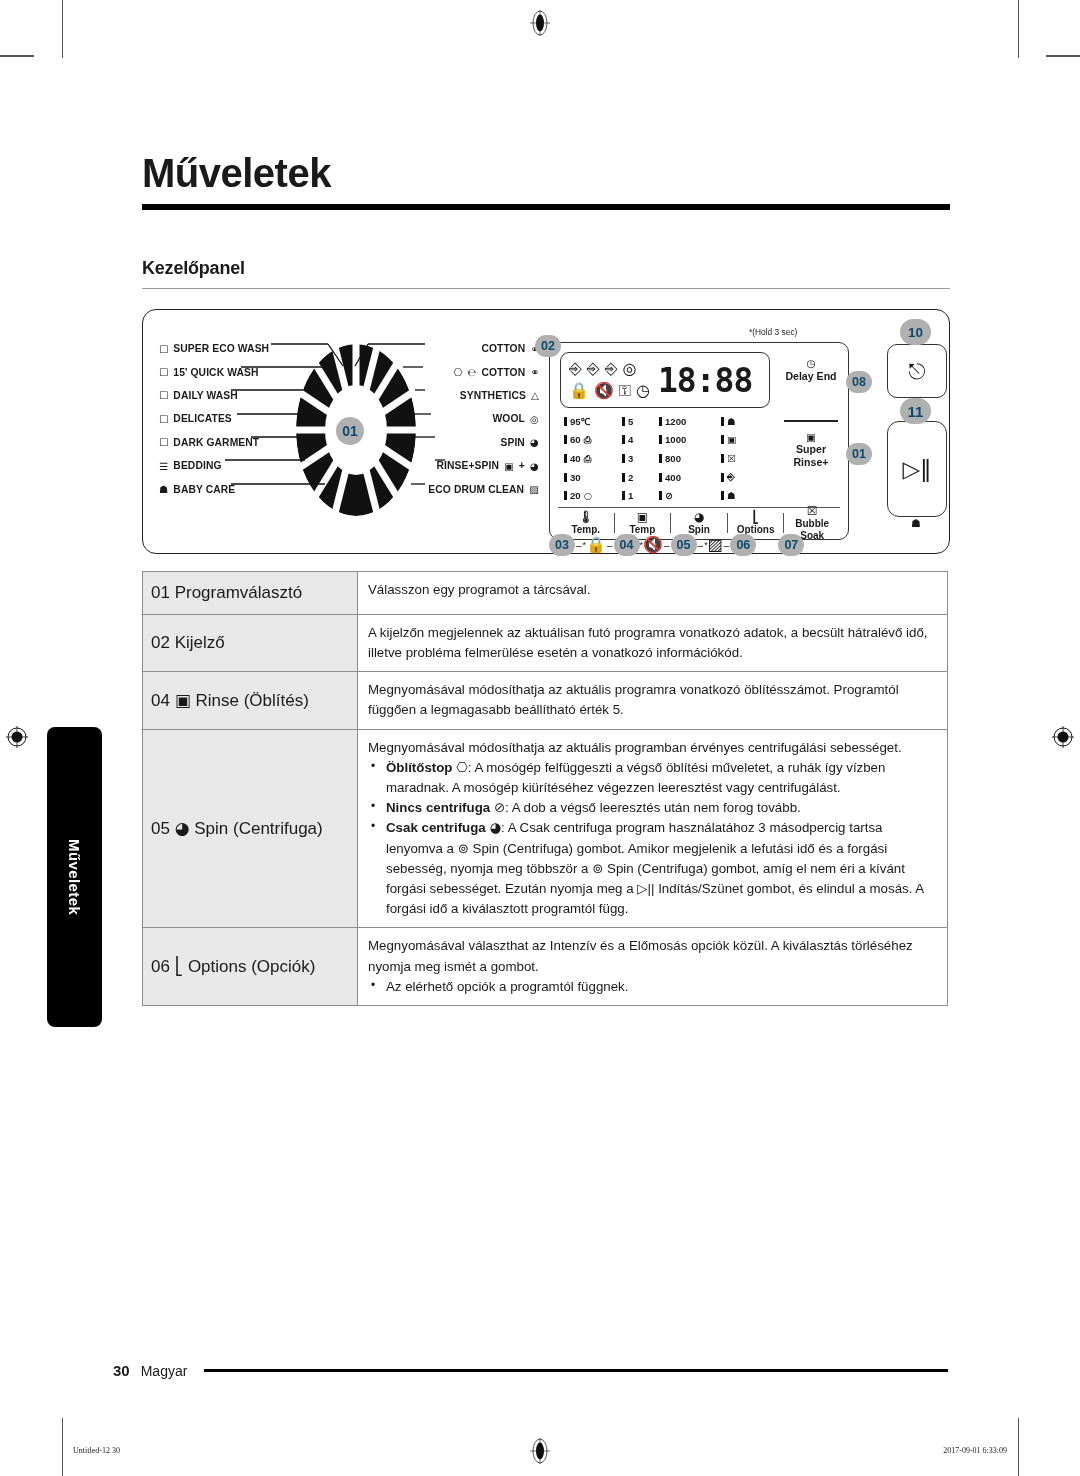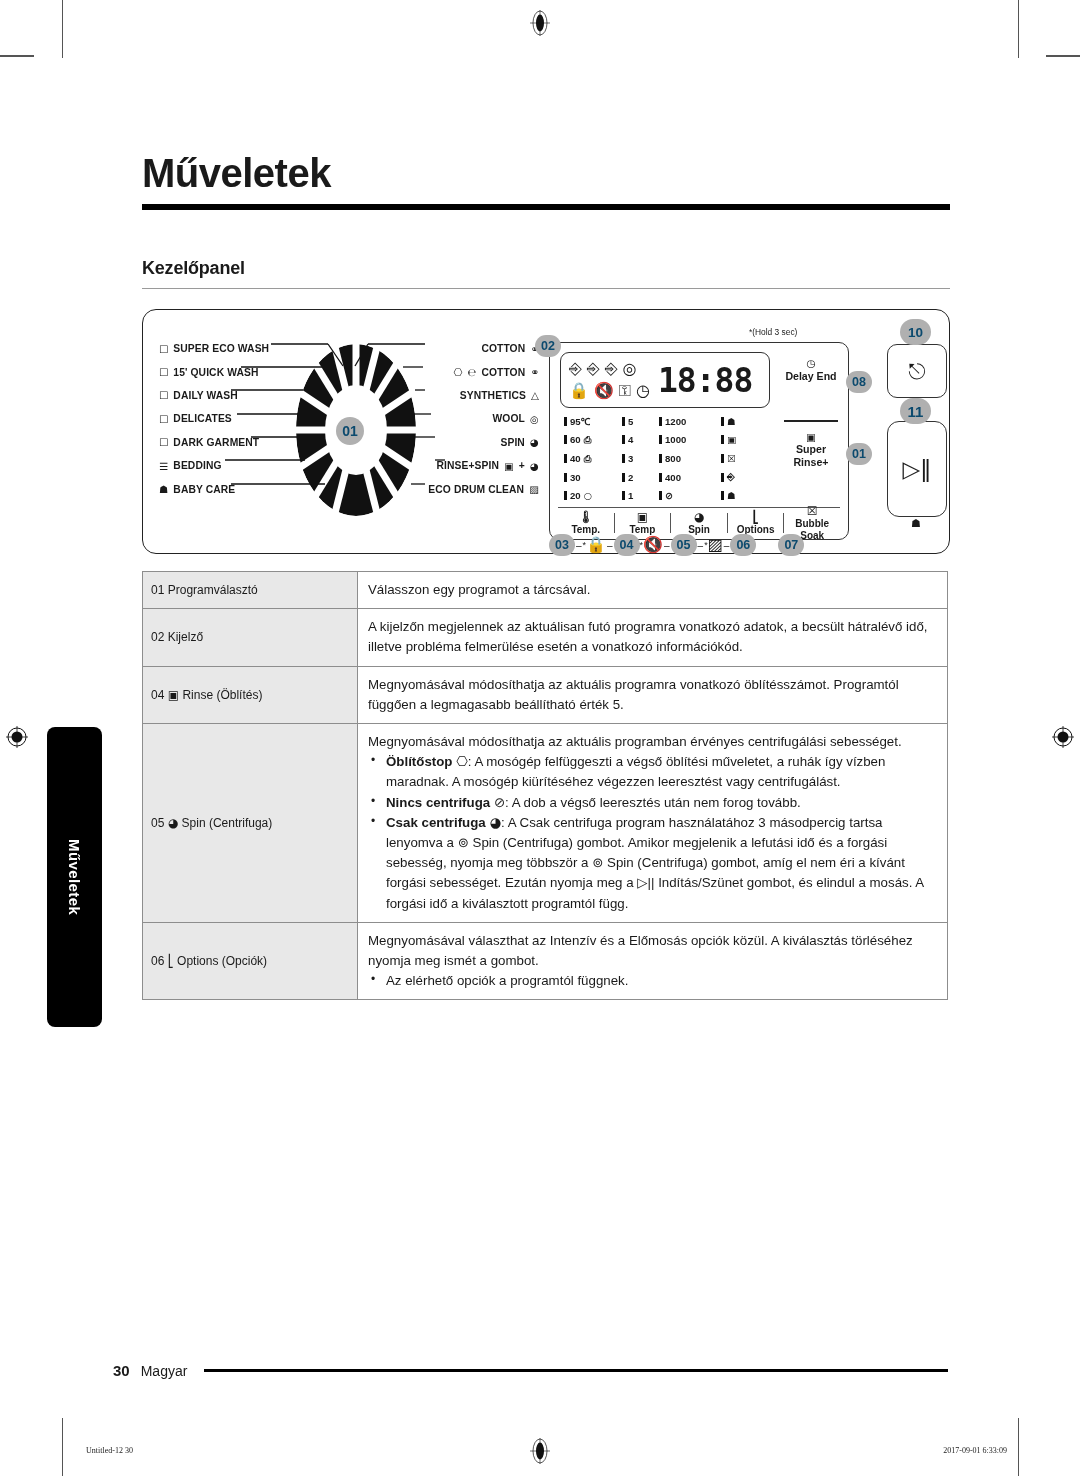--- a/index.html
+++ b/index.html
@@ -172,21 +172,21 @@
     border:1px solid #8d8d8d;
     vertical-align:top;
     padding:8px 10px;
     font-size:13.3px;
     line-height:1.52;
   }
   table.spec td.k{
     width:196px;
     background:#e8e8e8;
     vertical-align:middle;
-    font-size:12px;
+    font-size:17px;
     white-space:nowrap;
     padding-left:8px;
   }
   table.spec td.v{background:#fff;}
   .bl{margin:0;padding:0;list-style:none;}
   .bl li{position:relative;padding-left:18px;margin:0;}
   .bl li::before{
     content:"•";position:absolute;left:3px;top:-1px;font-size:12px;
   }
   .b{font-weight:bold;}
@@ -195,21 +195,21 @@
   
   .folio{
     position:absolute;left:113px;top:1362px;width:835px;
     display:flex;align-items:center;gap:11px;
   }
   .folio .pg{font-size:15px;font-weight:bold;}
   .folio .lang{font-size:14px;}
   .folio .fr{flex:1;height:3px;background:#000;margin-left:6px;}
 
   .slug{position:absolute;top:1446px;font-size:8px;color:#222;font-family:"Liberation Serif",serif;}
-  .slug.l{left:86px;text-align:center;}
+  .slug.l{left:73px;text-align:center;}
   .slug.r{right:73px;}
 </style>
 </head>
 <body>
 
 <div class="page">
 
   <div class="crop" style="left:62px;top:0;width:1px;height:58px;"></div>
   <div class="crop" style="left:1018px;top:0;width:1px;height:58px;"></div>
   <div class="crop" style="left:0;top:55px;width:34px;height:2px;"></div>

